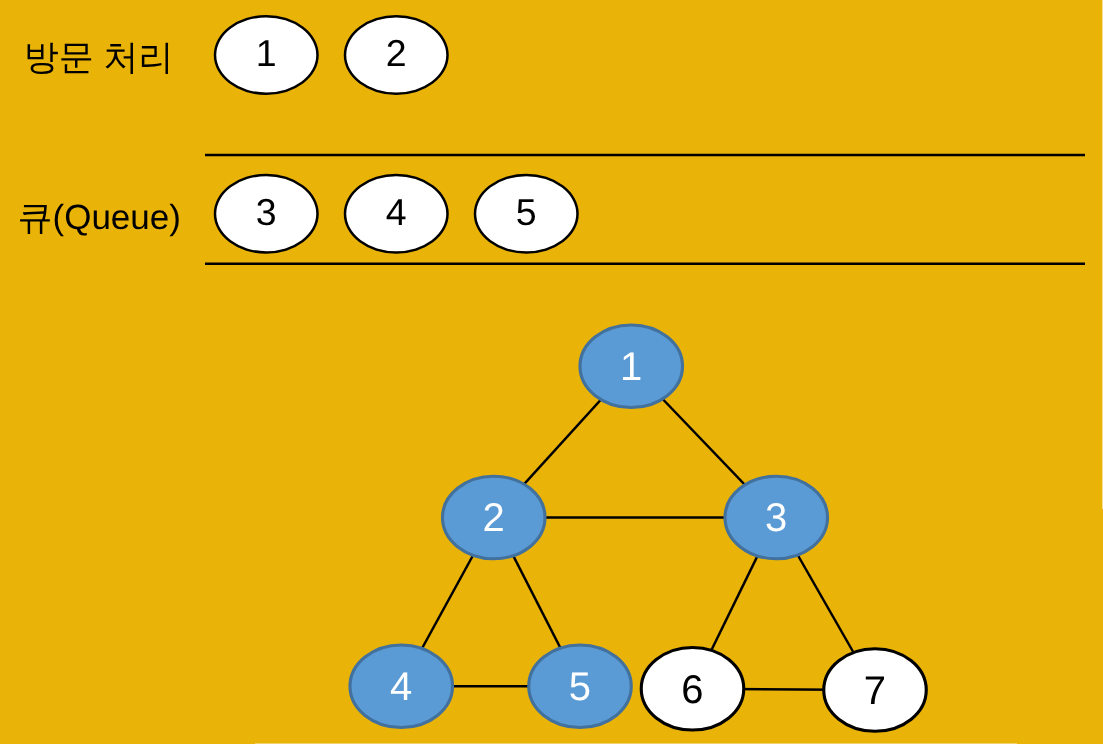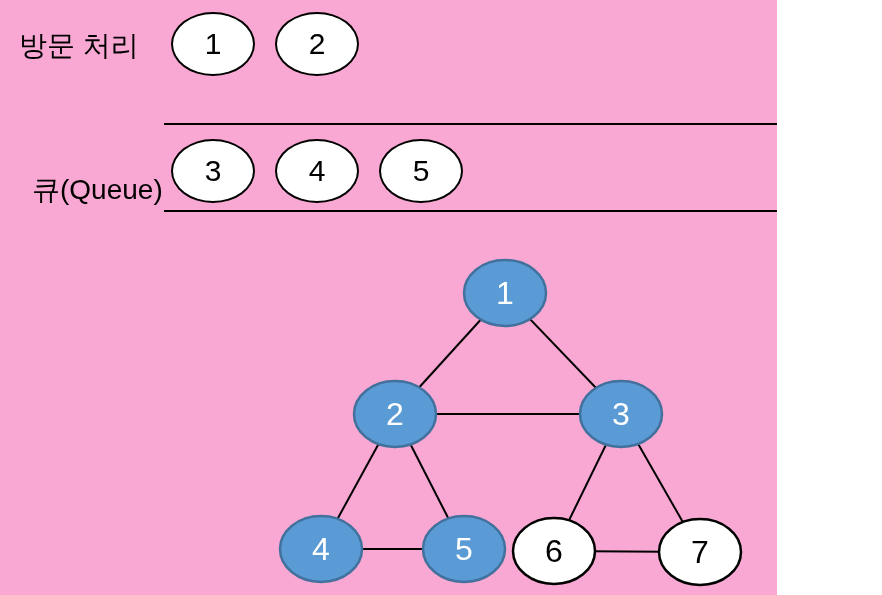--- a/index.html
+++ b/index.html
@@ -3,33 +3,34 @@
 <meta charset="utf-8">
 <style>
   html, body {
     margin: 0;
     padding: 0;
     background: #ffffff;
     font-family: "Liberation Sans", "DejaVu Sans", sans-serif;
   }
   #canvas {
     position: relative;
-    width: 777px;
+    width: 868px;
     height: 595px;
-    background: #f9a8d4;
+    background: #eab308;
     overflow: hidden;
+    padding-left: 14px;
   }
   .row-label {
     position: absolute;
     font-size: 28px;
     color: #000000;
     white-space: nowrap;
   }
   #visited-label { left: 19px; top: 27px; }
-  #queue-label   { left: 32px; top: 155px; margin-top: 16px; }
+  #queue-label   { left: 14px; top: 155px; }
   .oval-row {
     position: absolute;
     display: flex;
     gap: 20px;
   }
   #visited-row { left: 171px; top: 12px; }
   #queue-row   { left: 171px; top: 139px; }
   .oval {
     width: 84px;
     height: 64px;

